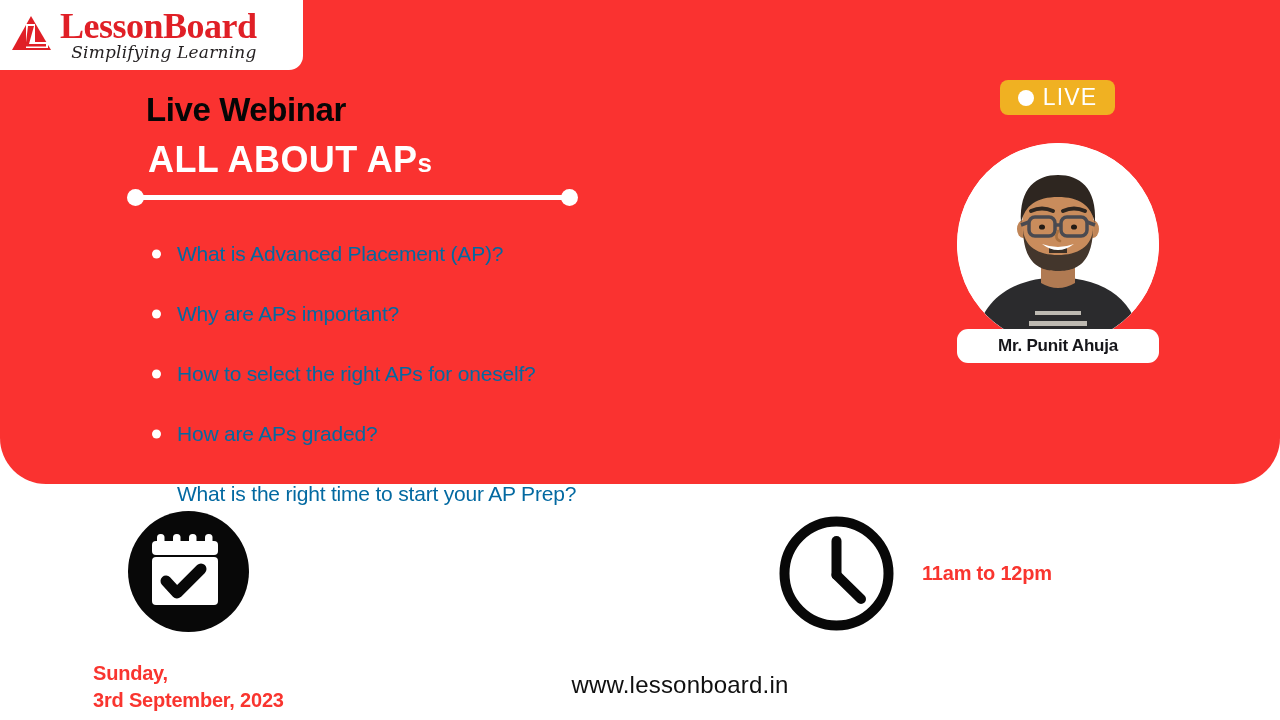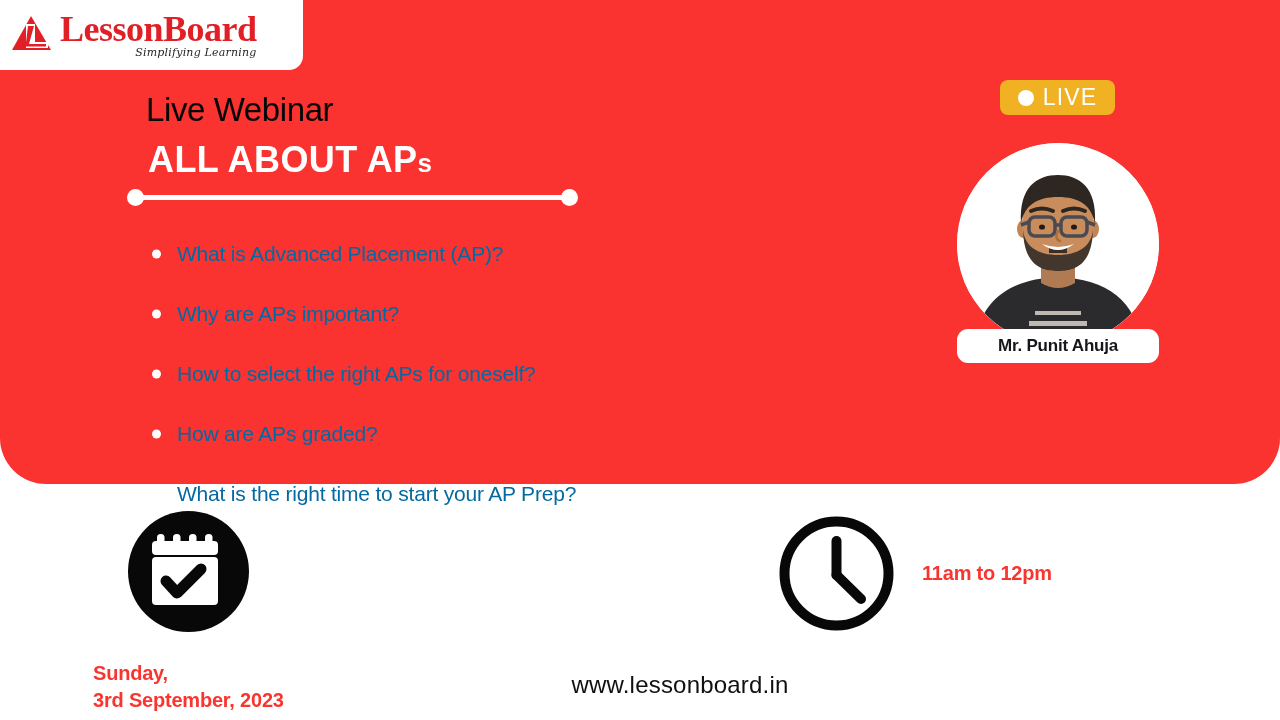--- a/index.html
+++ b/index.html
@@ -44,21 +44,21 @@
     color:#e01f26;
     letter-spacing:-0.5px;
     display:block;
     line-height:0.95;
   }
   .logo-tagline {
     display:block;
     text-align:right;
     font-family:"DejaVu Serif", serif;
     font-style:italic;
-    font-size:11px;
+    font-size:17px;
     color:#231f20;
     margin-top:1px;
     letter-spacing:0.2px;
   }
 
   
   .live-badge {
     position:absolute;
     left:1000px; top:74px;
     width:115px; height:35px;
@@ -82,21 +82,21 @@
     font-weight:normal;
     letter-spacing:1.2px;
     line-height:1;
   }
 
   
   .kicker {
     position:absolute;
     left:146px; top:91px;
     font-size:33px;
-    font-weight:normal;
+    font-weight:bold;
     color:#060606;
     letter-spacing:-0.4px;
   }
   .headline {
     position:absolute;
     left:148px; top:139px;
     font-size:36px;
     font-weight:bold;
     color:#ffffff;
     letter-spacing:0.4px;

